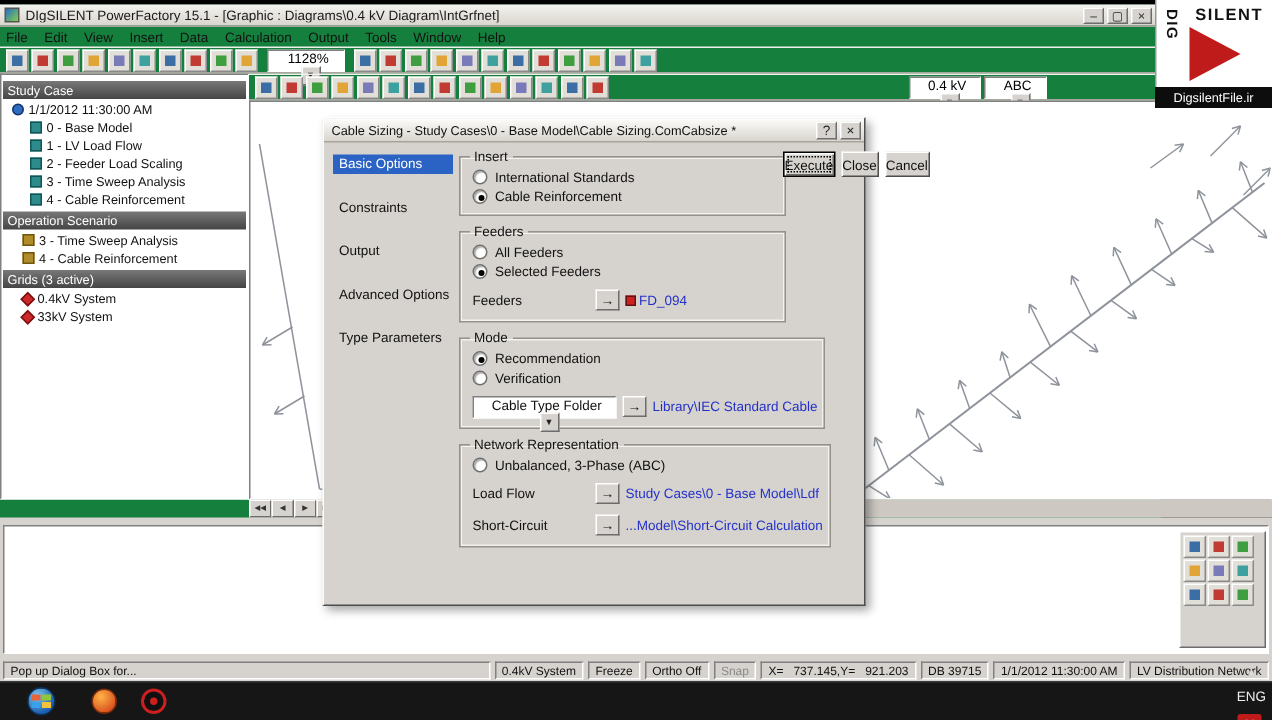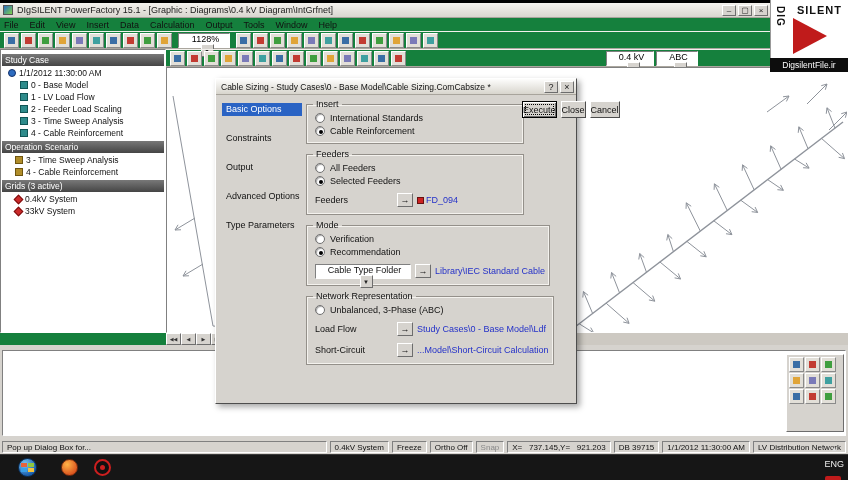--- a/index.html
+++ b/index.html
@@ -447,26 +447,26 @@
             <span class="obj-link">
               <span class="obj-ico"></span>
               <span>FD_094</span>
             </span>
           </div>
         </fieldset>
 
         <fieldset class="group">
           <legend>Mode</legend>
           <div class="radio-row">
+            <span class="radio on"></span>
+            <span>Recommendation</span>
+          </div>
+          <div class="radio-row">
             <span class="radio"></span>
             <span>Verification</span>
-          </div>
-          <div class="radio-row">
-            <span class="radio on"></span>
-            <span>Recommendation</span>
           </div>
           <div class="field-row">
             <span class="combo small">
               <span class="combo-text">Cable Type Folder</span>
               <span class="combo-arrow">▼</span>
             </span>
             <span class="arrow-btn">→</span>
             <span class="obj-link">Library\IEC Standard Cable</span>
           </div>
         </fieldset>

